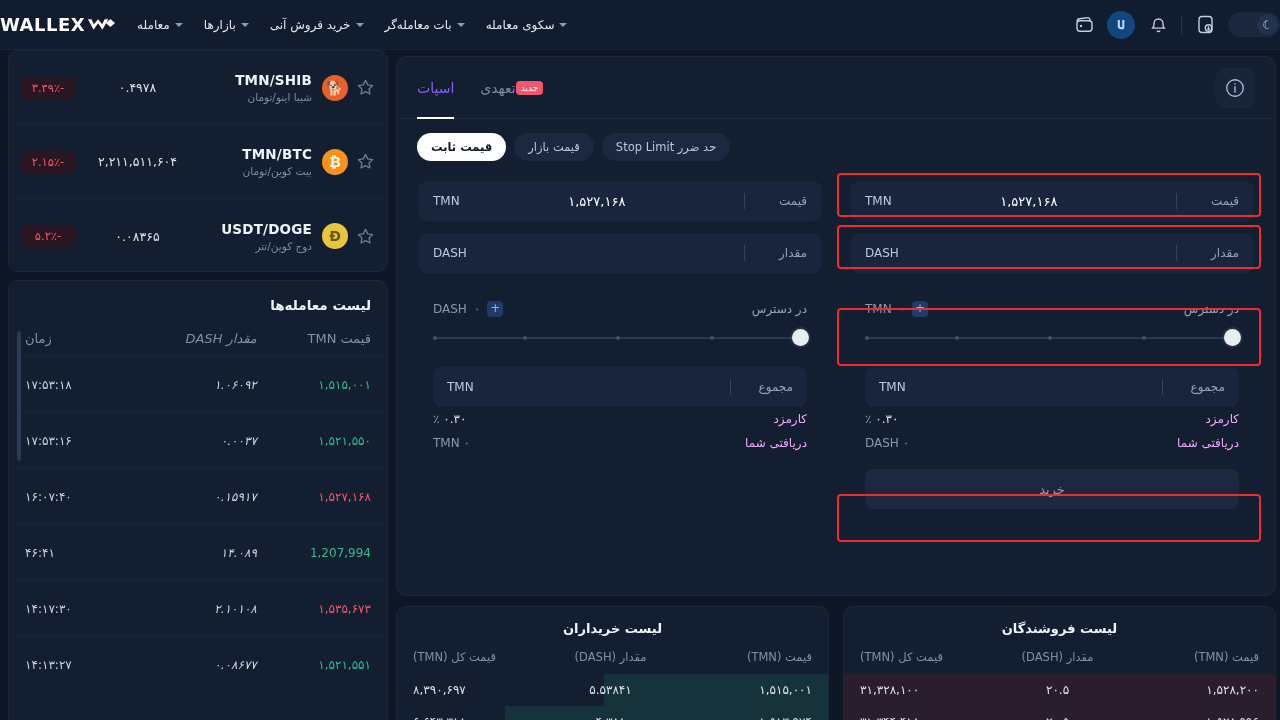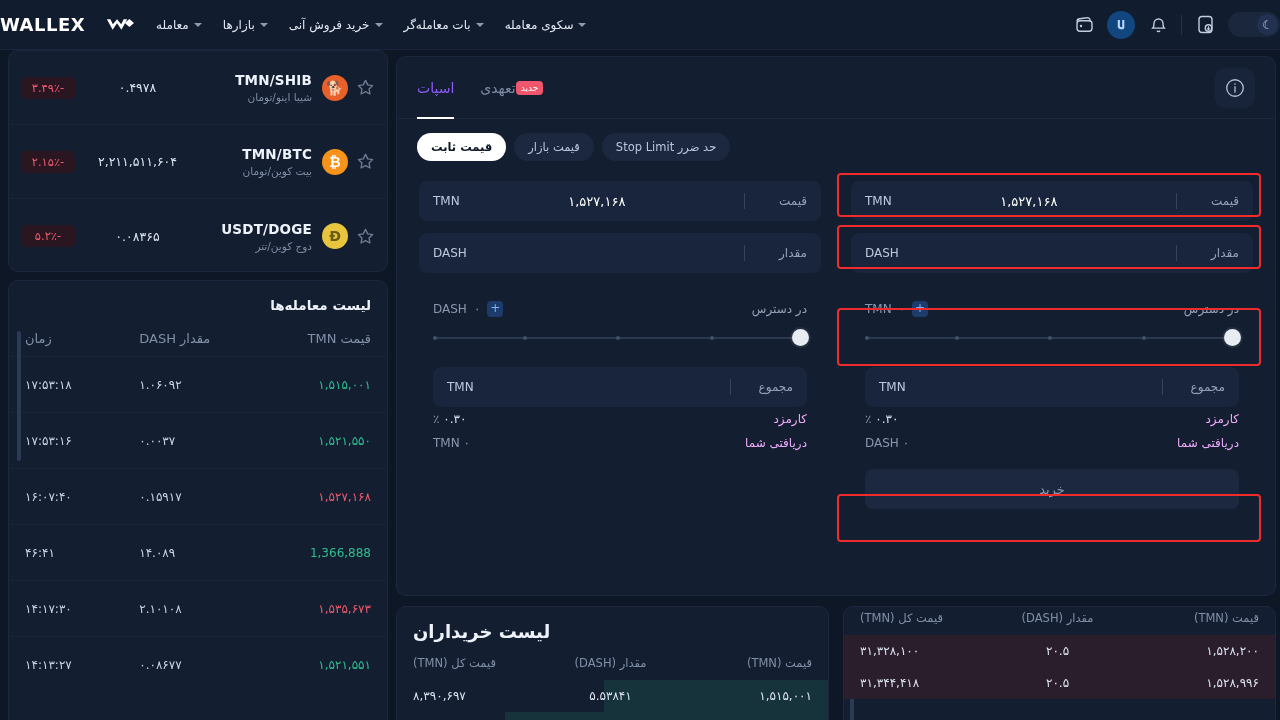--- a/index.html
+++ b/index.html
@@ -13,21 +13,21 @@
   .app { position: relative; width: 1280px; height: 720px; }
 
   
   .topnav {
     position: absolute; top: 0; left: 0; width: 1280px; height: 50px;
     background: #111c2e;
     display: flex; align-items: center;
     border-bottom: 1px solid #18233a;
   }
   .nav-right { display: flex; align-items: center; gap: 20px; margin-right: auto; padding-right: 14px; }
-  .logo { display: flex; align-items: center; gap: 21px; }
+  .logo { display: flex; align-items: center; gap: 2px; }
   .logo-mark { width: 30px; height: 17px; }
   .logo-text { font-size: 18px; font-weight: bold; letter-spacing: .5px; color: #fff; }
   .nav-links { display: flex; align-items: center; gap: 21px; }
   .nav-link {
     display: flex; align-items: center; gap: 5px;
     font-size: 12px; color: #e3e9f4; cursor: pointer; white-space: nowrap;
   }
   .caret { width: 0; height: 0; border-left: 4px solid transparent; border-right: 4px solid transparent;
            border-top: 4px solid #8d9ab3; }
 
@@ -77,21 +77,21 @@
   
   .trades { position: absolute; top: 230px; left: 8px; width: 380px; height: 482px;
             border-radius: 10px; overflow: hidden; }
   .trades-title { font-size: 13.5px; font-weight: bold; color: #eef3fb;
                   padding: 16px 16px 12px 16px; text-align: right; }
   .tr-head { display: flex; padding: 6px 16px 10px 16px; font-size: 11.5px; color: #76melt; }
   .tr-head span { color: #808fa8; font-size: 13px; }
   .tr-row { display: flex; padding: 0 16px; height: 56px; align-items: center;
             border-top: 1px solid #172337; font-size: 12px; }
   .c-price { width: 33%; text-align: right; }
-  .c-amt   { width: 34%; text-align: left; color: #c9d4e6; }
+  .c-amt   { width: 34%; text-align: right; color: #c9d4e6; font-style: italic; }
   .c-time  { width: 33%; text-align: left; color: #c9d4e6; letter-spacing: .3px; }
   .up   { color: #2fbf8f; }
   .down { color: #ef5a6f; }
   .trades-scroll { position: absolute; left: 8px; top: 50px; width: 4px; height: 130px;
                    background: #2b3a55; border-radius: 2px; }
 
   
   .order-card { position: absolute; top: 6px; left: 4px; width: 880px; height: 540px; }
   .order-head { height: 62px; display: flex; align-items: center; justify-content: space-between;
                 padding: 0 20px; border-bottom: 1px solid #1b2840; }
@@ -146,22 +146,22 @@
 
   .actbtn { margin: 14px 14px 0 14px; height: 40px; border-radius: 8px; background: #1b2840;
             display: flex; align-items: center; justify-content: center;
             font-size: 13px; color: #8e9bb2; cursor: pointer; }
 
   .hl { position: absolute; border: 2px solid #ef2b2b; border-radius: 4px; pointer-events: none; }
 
   
   .books { position: absolute; top: 556px; left: 4px; width: 880px; display: flex; gap: 14px; }
   .book { flex: 1; height: 160px; border-radius: 10px; overflow: hidden; position: relative; }
-  .book-title { font-size: 18px; font-weight: bold; color: #eef3fb; padding: 14px 16px 10px 16px;
-                text-align: left; }
+  .book-title { font-size: 13px; font-weight: bold; color: #eef3fb; padding: 14px 16px 10px 16px;
+                text-align: center; }
   .bk-head { display: flex; padding: 4px 16px 10px 16px; }
   .bk-head span { font-size: 11.5px; color: #808fa8; }
   .bk-row { position: relative; display: flex; align-items: center; height: 32px;
             padding: 0 16px; font-size: 12px; }
   .bk-bar { position: absolute; top: 0; bottom: 0; right: 0; }
   .bk-c { position: relative; z-index: 2; }
   .bk-p { width: 34%; text-align: right; }
   .bk-a { width: 33%; text-align: center; }
   .bk-t { width: 33%; text-align: left; }
   .book-scroll { position: absolute; left: 6px; top: 74px; width: 4px; height: 48px;
@@ -305,21 +305,21 @@
         <span class="c-price up">۱,۵۲۱,۵۵۰</span>
         <span class="c-amt">۰.۰۰۳۷</span>
         <span class="c-time">۱۷:۵۳:۱۶</span>
       </div>
       <div class="tr-row">
         <span class="c-price down">۱,۵۲۷,۱۶۸</span>
         <span class="c-amt">۰.۱۵۹۱۷</span>
         <span class="c-time">۱۶:۰۷:۴۰</span>
       </div>
       <div class="tr-row">
-        <span class="c-price up">1,366,888</span>
+        <span class="c-price up">1,207,994</span>
         <span class="c-amt">۱۴.۰۸۹</span>
         <span class="c-time">۴۶:۴۱</span>
       </div>
       <div class="tr-row">
         <span class="c-price down">۱,۵۳۵,۶۷۳</span>
         <span class="c-amt">۲.۱۰۱۰۸</span>
         <span class="c-time">۱۴:۱۷:۳۰</span>
       </div>
       <div class="tr-row">
         <span class="c-price up">۱,۵۲۱,۵۵۱</span>
@@ -479,20 +479,21 @@
             </span>
           </div>
 
         </div>
       </div>
     </div>
 
     <div class="books">
 
       <div class="card book">
+        <div class="book-title">لیست فروشندگان</div>
         <div class="bk-head">
           <span class="bk-p">قیمت (TMN)</span>
           <span class="bk-a">مقدار (DASH)</span>
           <span class="bk-t">قیمت کل (TMN)</span>
         </div>
         <div class="book-scroll"></div>
         <div class="bk-row">
           <div class="bk-bar" style="width:100%;background:#2a1d2c"></div>
           <span class="bk-c bk-p">۱,۵۲۸,۲۰۰</span>
           <span class="bk-c bk-a">۲۰.۵</span>

